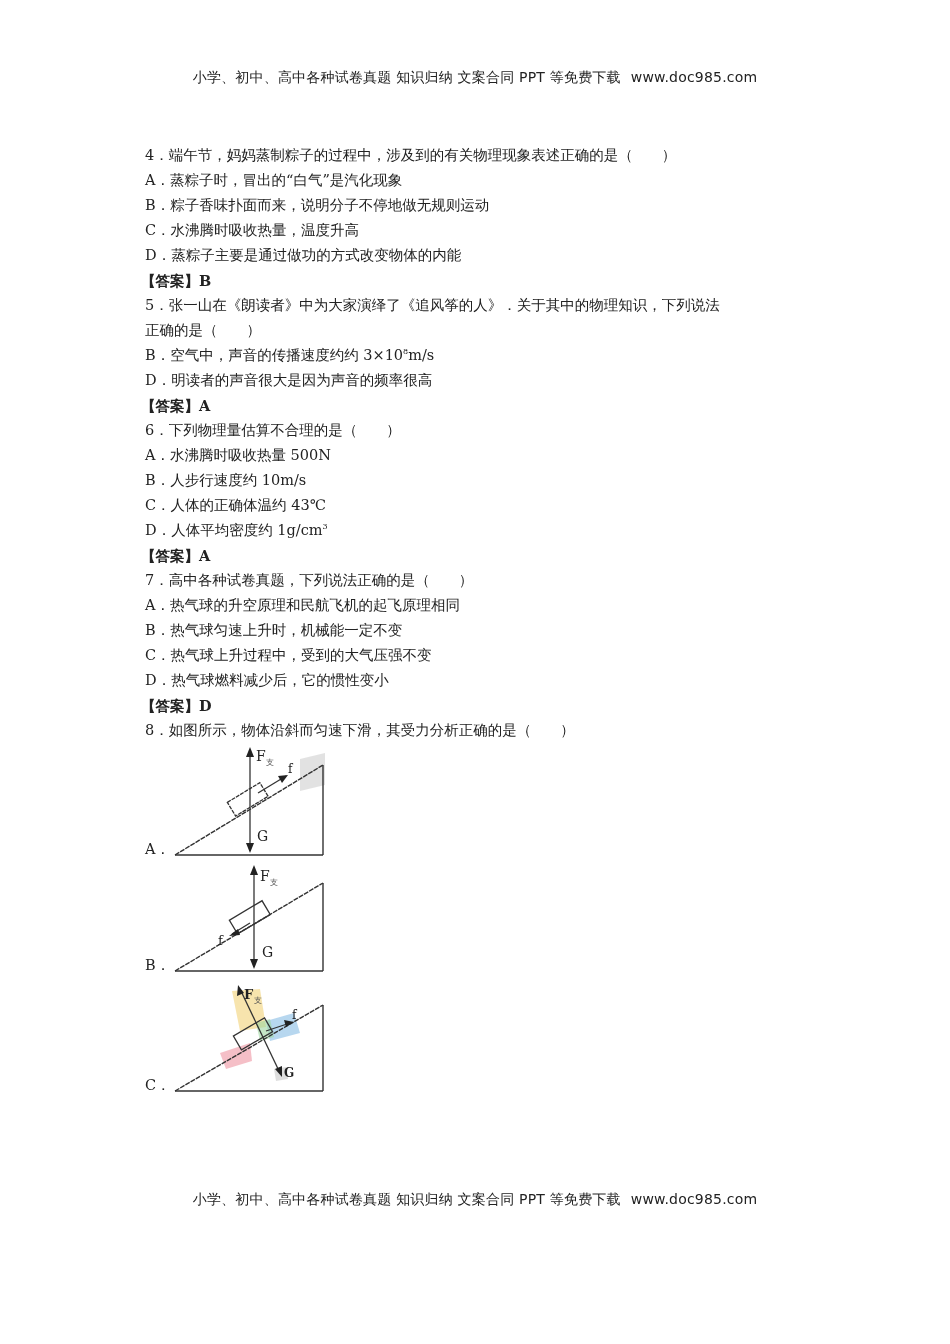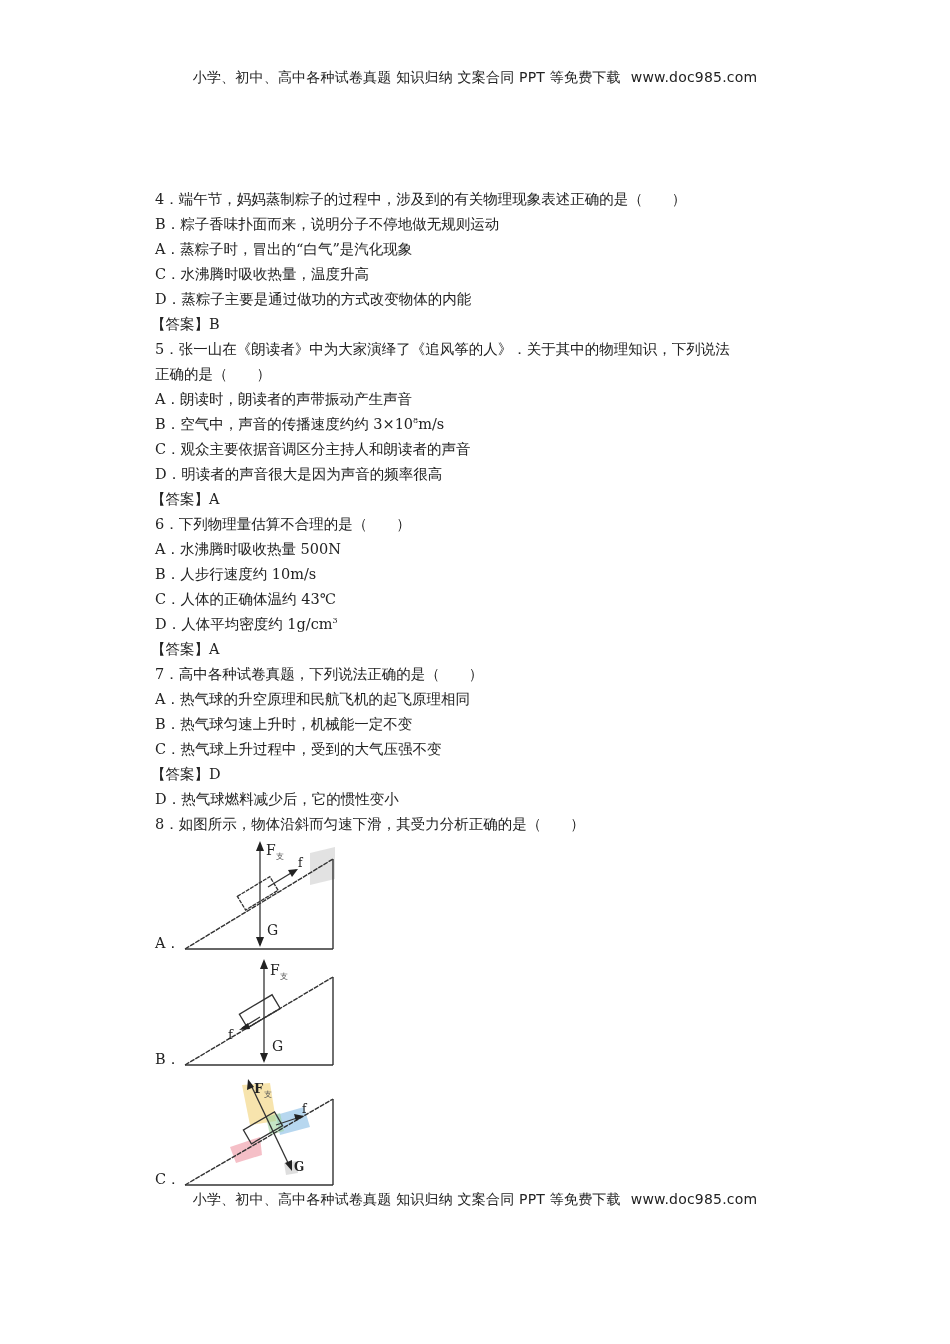--- a/index.html
+++ b/index.html
@@ -4,72 +4,70 @@
 <style>
   html, body { margin: 0; padding: 0; background: #ffffff; }
   body { width: 950px; height: 1344px; position: relative; overflow: hidden;
          font-family: "DejaVu Serif", "Liberation Serif", serif; color: #222; }
   .banner { position: absolute; left: 0; width: 950px; text-align: center;
             font-family: "DejaVu Sans", "Liberation Sans", sans-serif;
             font-size: 14px; color: #222; letter-spacing: 0.2px; }
   .banner .url { margin-left: 10px; }
   #top-banner { top: 69px; }
   #bottom-banner { top: 1191px; }
-  .content { position: absolute; left: 155px; top: 143px; width: 670px; margin-top: 44px; }
+  .content { position: absolute; left: 145px; top: 143px; width: 670px; }
   .line { font-size: 14.5px; height: 25px; line-height: 25px; white-space: nowrap; }
-  .answer { margin-left: -4px; }
+  .answer { margin-left: -4px; font-weight: bold; }
   sup { font-size: 8px; vertical-align: 6px; line-height: 0; }
   .figrow { position: relative; height: 116px; }
   .figrow .opt { position: absolute; left: 0; bottom: 2px; font-size: 14.5px; }
   .figrow svg { position: absolute; left: 25px; top: 0; }
 </style>
 </head>
 <body>
 
 <div id="top-banner" class="banner">
   <span>小学、初中、高中各种试卷真题 知识归纳 文案合同 PPT 等免费下载</span><span class="url">www.doc985.com</span>
 </div>
 
 <div class="content">
 
   <div>
     <div class="line"><span>4．</span><span>端午节，妈妈蒸制粽子的过程中，涉及到的有关物理现象表述正确的是（　　）</span></div>
+    <div class="line">A．蒸粽子时，冒出的“白气”是汽化现象</div>
     <div class="line">B．粽子香味扑面而来，说明分子不停地做无规则运动</div>
-    <div class="line">A．蒸粽子时，冒出的“白气”是汽化现象</div>
     <div class="line">C．水沸腾时吸收热量，温度升高</div>
     <div class="line">D．蒸粽子主要是通过做功的方式改变物体的内能</div>
     <div class="line answer">【答案】B</div>
   </div>
 
   <div>
     <div class="line"><span>5．</span><span>张一山在《朗读者》中为大家演绎了《追风筝的人》．关于其中的物理知识，下列说法</span></div>
     <div class="line">正确的是（　　）</div>
-    <div class="line">A．朗读时，朗读者的声带振动产生声音</div>
     <div class="line"><span>B．空气中，声音的传播速度约约 3×10</span><sup>8</sup><span>m/s</span></div>
-    <div class="line">C．观众主要依据音调区分主持人和朗读者的声音</div>
     <div class="line">D．明读者的声音很大是因为声音的频率很高</div>
     <div class="line answer">【答案】A</div>
   </div>
 
   <div>
     <div class="line"><span>6．</span><span>下列物理量估算不合理的是（　　）</span></div>
     <div class="line">A．水沸腾时吸收热量 500N</div>
     <div class="line">B．人步行速度约 10m/s</div>
     <div class="line">C．人体的正确体温约 43℃</div>
     <div class="line"><span>D．人体平均密度约 1g/cm</span><sup>3</sup></div>
     <div class="line answer">【答案】A</div>
   </div>
 
   <div>
     <div class="line"><span>7．</span><span>高中各种试卷真题，下列说法正确的是（　　）</span></div>
     <div class="line">A．热气球的升空原理和民航飞机的起飞原理相同</div>
     <div class="line">B．热气球匀速上升时，机械能一定不变</div>
     <div class="line">C．热气球上升过程中，受到的大气压强不变</div>
+    <div class="line">D．热气球燃料减少后，它的惯性变小</div>
     <div class="line answer">【答案】D</div>
-    <div class="line">D．热气球燃料减少后，它的惯性变小</div>
   </div>
 
   <div>
     <div class="line"><span>8．</span><span>如图所示，物体沿斜而匀速下滑，其受力分析正确的是（　　）</span></div>
 
     <div class="figrow" style="height:118px;">
       <span class="opt">A．</span>
       <svg width="160" height="118" viewBox="0 0 160 118">
         <polygon points="130,16 155,10 155,42 130,48" fill="#cfcfcf" opacity="0.6"></polygon>
         <line x1="5" y1="112" x2="153" y2="112" stroke="#333" stroke-width="1.4"></line>

